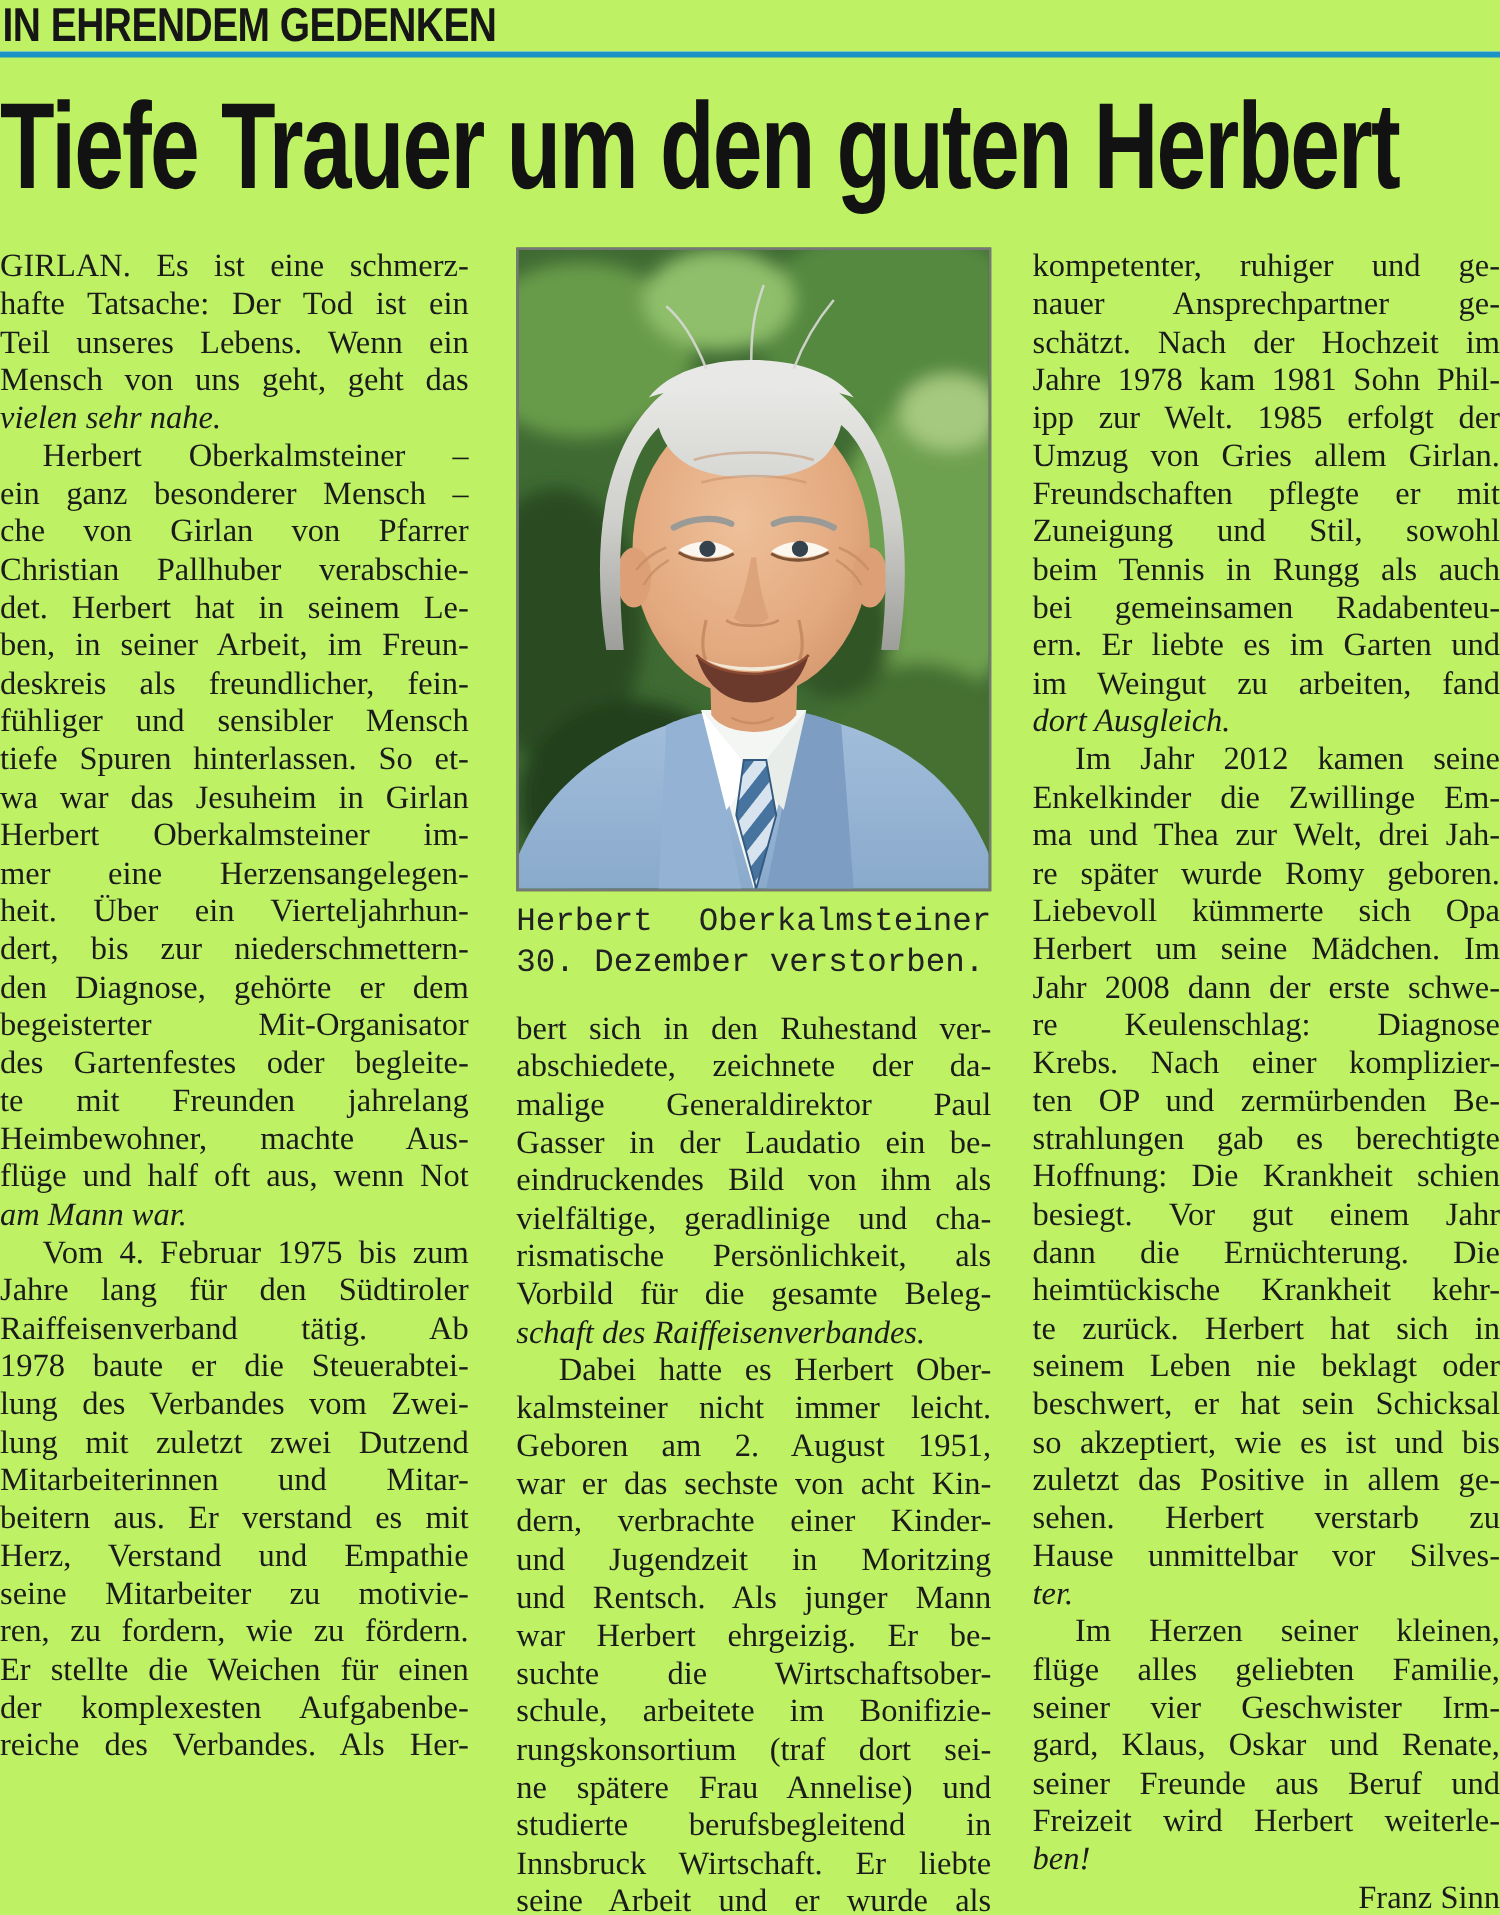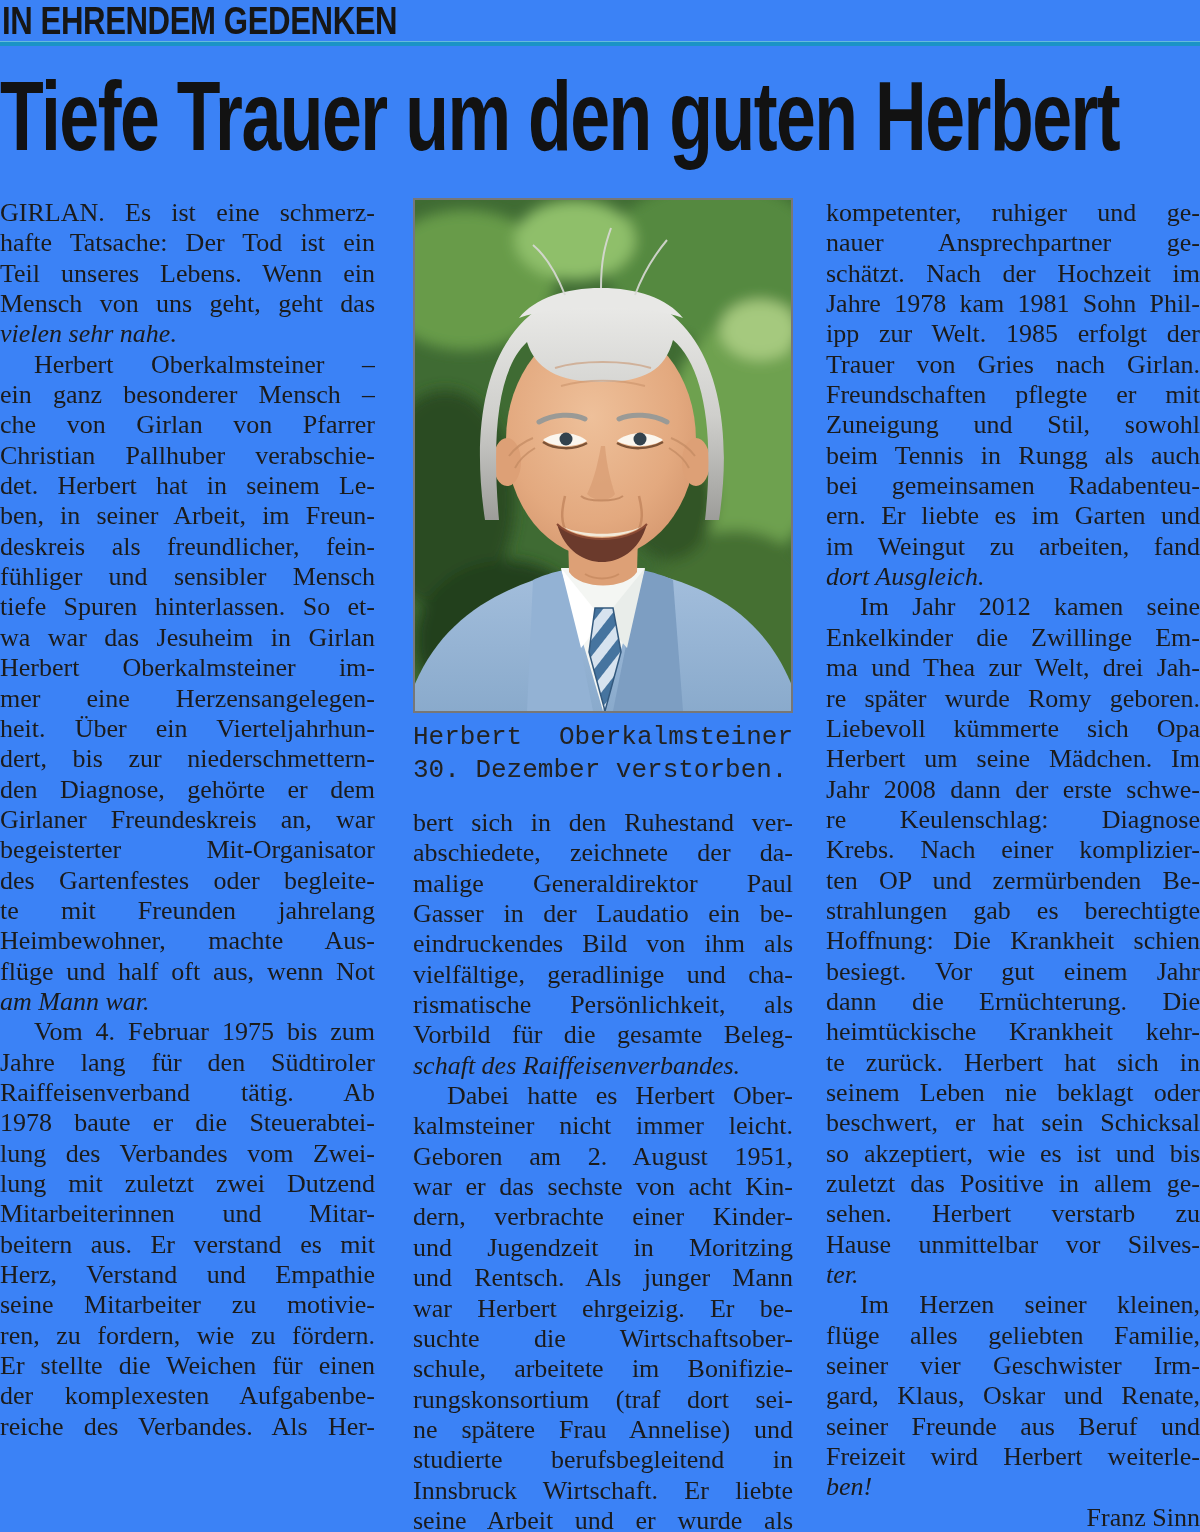--- a/index.html
+++ b/index.html
@@ -1,16 +1,16 @@
 <!DOCTYPE html>
 <html lang="de"><head>
 <meta charset="utf-8">
 <style>
   html,body{margin:0;padding:0;background:#ffffff;}
-  #page{position:relative;width:1200px;height:1532px;background:#3b82f6;overflow:hidden;
+  #page{position:relative;width:1200px;height:1532px;background:#bef264;overflow:hidden;
         font-family:"Liberation Serif",serif;color:#1b1b1b;}
 
   
   .kicker{position:absolute;left:2px;top:-2px;height:46px;line-height:46px;
           font-family:"Liberation Sans",sans-serif;font-weight:bold;font-size:38px;
           letter-spacing:-0.5px;color:#161616;transform:scaleX(0.82);transform-origin:0 0;
           white-space:nowrap;}
   .rule{position:absolute;left:0;top:41px;width:1200px;height:5px;
         background:linear-gradient(180deg,#63bbdd 0 1px,var(--accent,#1b93c6) 1px);}
   .headline{position:absolute;left:0;top:56px;height:120px;line-height:120px;
@@ -66,21 +66,20 @@
         <div class="ln">ben, in seiner Arbeit, im Freun-</div>
         <div class="ln">deskreis als freundlicher, fein-</div>
         <div class="ln">fühliger und sensibler Mensch</div>
         <div class="ln">tiefe Spuren hinterlassen. So et-</div>
         <div class="ln">wa war das Jesuheim in Girlan</div>
         <div class="ln">Herbert Oberkalmsteiner im-</div>
         <div class="ln">mer eine Herzensangelegen-</div>
         <div class="ln">heit. Über ein Vierteljahrhun-</div>
         <div class="ln">dert, bis zur niederschmettern-</div>
         <div class="ln">den Diagnose, gehörte er dem</div>
-        <div class="ln">Girlaner Freundeskreis an, war</div>
         <div class="ln">begeisterter Mit-Organisator</div>
         <div class="ln">des Gartenfestes oder begleite-</div>
         <div class="ln">te mit Freunden jahrelang</div>
         <div class="ln">Heimbewohner, machte Aus-</div>
         <div class="ln">flüge und half oft aus, wenn Not</div>
         <div class="ln pend">am Mann war.</div>
         <div class="ln indent">Vom 4. Februar 1975 bis zum</div>
         <div class="ln">Jahre lang für den Südtiroler</div>
         <div class="ln">Raiffeisenverband tätig. Ab</div>
         <div class="ln">1978 baute er die Steuerabtei-</div>
@@ -236,21 +235,21 @@
           <div class="ln">seine Arbeit und er wurde als</div>
         </div>
     </div>
 
     <div class="col col3">
         <div class="ln">kompetenter, ruhiger und ge-</div>
         <div class="ln">nauer Ansprechpartner ge-</div>
         <div class="ln">schätzt. Nach der Hochzeit im</div>
         <div class="ln">Jahre 1978 kam 1981 Sohn Phil-</div>
         <div class="ln">ipp zur Welt. 1985 erfolgt der</div>
-        <div class="ln">Trauer von Gries nach Girlan.</div>
+        <div class="ln">Umzug von Gries allem Girlan.</div>
         <div class="ln">Freundschaften pflegte er mit</div>
         <div class="ln">Zuneigung und Stil, sowohl</div>
         <div class="ln">beim Tennis in Rungg als auch</div>
         <div class="ln">bei gemeinsamen Radabenteu-</div>
         <div class="ln">ern. Er liebte es im Garten und</div>
         <div class="ln">im Weingut zu arbeiten, fand</div>
         <div class="ln pend">dort Ausgleich.</div>
         <div class="ln indent">Im Jahr 2012 kamen seine</div>
         <div class="ln">Enkelkinder die Zwillinge Em-</div>
         <div class="ln">ma und Thea zur Welt, drei Jah-</div>

